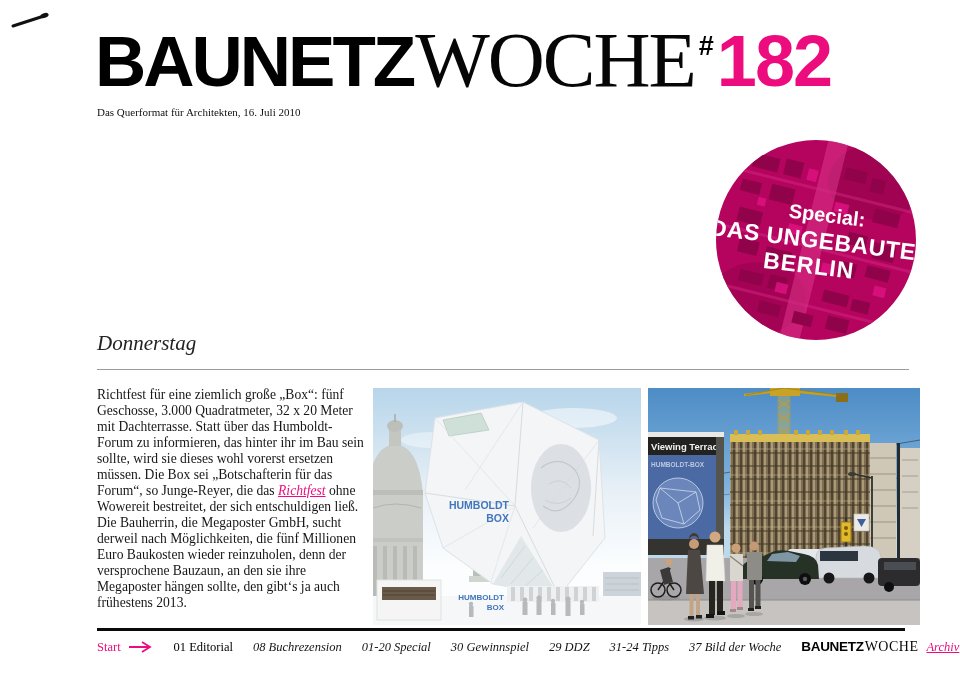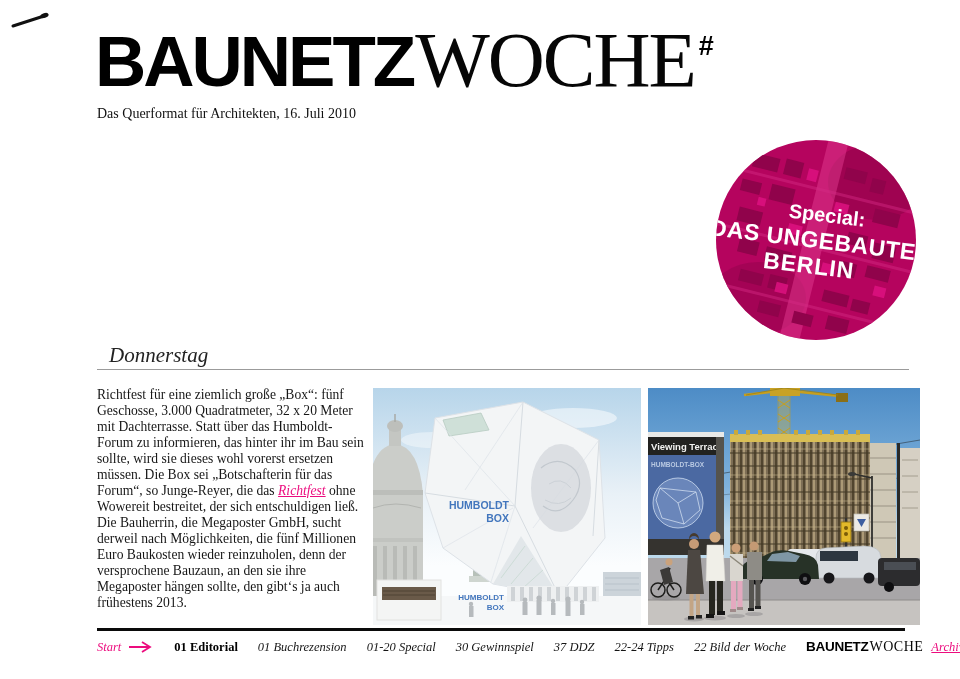--- a/index.html
+++ b/index.html
@@ -10,21 +10,21 @@
   .pen-mark{position:absolute;left:8px;top:6px;}
   .logo-row{position:absolute;left:95px;top:28px;display:flex;align-items:baseline;white-space:nowrap;}
   .logo-black{font-family:"Liberation Sans",sans-serif;font-weight:700;font-size:71px;line-height:0.9;
               letter-spacing:-3px;color:#000;}
   .logo-serif{font-family:"Liberation Serif",serif;font-weight:400;font-size:79px;line-height:0.81;
               letter-spacing:-2px;color:#060606;margin-left:2px;}
   .logo-hash{font-family:"Liberation Sans",sans-serif;font-weight:700;font-size:27px;color:#000;
              position:relative;top:-31px;margin-left:4px;}
   .logo-number{font-family:"Liberation Sans",sans-serif;font-weight:700;font-size:72px;line-height:0.9;
                letter-spacing:-2px;color:var(--accent);margin-left:3px;}
-  .subtitle{position:absolute;left:97px;top:106px;font-size:14px;color:#101010;}
+  .subtitle{position:absolute;left:97px;top:106px;font-size:11px;color:#101010;}
 
   
   .badge{position:absolute;left:716px;top:140px;width:200px;height:200px;cursor:pointer;}
 
   
   .section-heading{position:absolute;left:97px;top:331px;font-style:italic;font-size:21px;color:#222;}
   .rule-gray{position:absolute;left:97px;top:369px;width:812px;height:0;border-top:1.5px solid #9b9b9b;}
 
   
   .article{position:absolute;left:97px;top:387px;width:267px;font-size:13.6px;line-height:16px;
@@ -34,23 +34,23 @@
   
   .fig{position:absolute;top:388px;display:block;}
   .fig-left{left:373px;}
   .fig-right{left:648px;}
 
   
   .rule-black{position:absolute;left:97px;top:628px;width:808px;height:2.5px;background:#0a0a0a;}
   .footer-nav{position:absolute;left:97px;top:639px;width:808px;display:flex;align-items:center;
               gap:20px;font-size:12.5px;white-space:nowrap;}
   .start-group{display:flex;align-items:center;gap:7px;color:var(--accent);}
-  .start-label{font-style:italic;text-decoration:none;color:var(--accent);}
+  .start-label{text-decoration:none;color:var(--accent);}
   .nav-item{text-decoration:none;color:#141414;font-style:italic;}
-  .nav-item.active{font-style:normal;font-weight:700;color:#000;}
+  .nav-item.active{font-style:normal;font-weight:400;color:#000;}
   .footer-right{margin-left:auto;display:flex;align-items:baseline;gap:8px;}
   .f-logo-black{font-family:"Liberation Sans",sans-serif;font-weight:700;font-size:13.5px;color:#000;letter-spacing:-0.3px;}
   .f-logo-serif{font-family:"Liberation Serif",serif;font-size:14px;color:#060606;margin-left:-7px;letter-spacing:0.5px;}
   .archiv-link{font-style:italic;font-size:12.5px;color:var(--accent);text-decoration:underline;}
 
   svg text{font-family:"Liberation Sans",sans-serif;}
 </style>
 </head>
 <body>
 
@@ -59,20 +59,21 @@
   <svg class="pen-mark" width="50" height="28" viewBox="0 0 50 28">
     <path d="M5,20 L36,10" stroke="#111" stroke-width="3" stroke-linecap="round" fill="none"></path>
     <ellipse cx="36.5" cy="9.5" rx="4.2" ry="2.4" fill="#111" transform="rotate(-16 36.5 9.5)"></ellipse>
   </svg>
 
   <header>
     <div class="logo-row">
       <span class="logo-black">BAUNETZ</span>
       <span class="logo-serif">WOCHE</span>
       <span class="logo-hash">#</span>
+      <span class="logo-number">182</span>
     </div>
     <div class="subtitle">Das Querformat für Architekten, 16. Juli 2010</div>
   </header>
 
   <svg class="badge" viewBox="0 0 200 200">
     <defs>
       <clipPath id="bclip">
           <circle cx="100" cy="100" r="100"></circle>
         </clipPath>
     </defs>
@@ -117,21 +118,21 @@
         </g>
       </g>
       <g transform="rotate(7 100 100)" fill="#ffffff" text-anchor="middle" font-weight="bold">
         <text x="108" y="81" font-size="20">Special:</text>
         <text x="97" y="108" font-size="23" style="letter-spacing:0.5px">DAS UNGEBAUTE</text>
         <text x="96" y="134" font-size="23" style="letter-spacing:1px">BERLIN</text>
       </g>
     </g>
   </svg>
 
-  <h2 class="section-heading" style="margin:12px;font-weight:400;">Donnerstag</h2>
+  <h2 class="section-heading" style="margin:0;font-weight:400;">Donnerstag</h2>
   <div class="rule-gray"></div>
 
   <p class="article" style="margin:0;"><span>Richtfest für eine ziemlich große „Box“: fünf Geschosse, 3.000 Quadratmeter, 32 x 20 Meter mit Dachterrasse. Statt über das Humboldt-Forum zu informieren, das hinter ihr im Bau sein sollte, wird sie dieses wohl vorerst ersetzen müssen. Die Box sei „Botschafterin für das Forum“, so Junge-Reyer, die das </span><a href="#">Richtfest</a><span> ohne Wowereit bestreitet, der sich entschuldigen ließ. Die Bauherrin, die Megaposter GmbH, sucht derweil nach Möglichkeiten, die fünf Millionen Euro Baukosten wieder reinzuholen, denn der versprochene Bauzaun, an den sie ihre Megaposter hängen sollte, den gibt‘s ja auch frühestens 2013.</span></p>
 
   <svg class="fig fig-left" width="268" height="237" viewBox="0 0 268 237">
     <defs>
       <linearGradient id="sky1" x1="0" y1="0" x2="0" y2="1">
         <stop offset="0" stop-color="#b7d5ea"></stop>
         <stop offset="0.45" stop-color="#e9f1f7"></stop>
         <stop offset="0.75" stop-color="#fbfdfe"></stop>
@@ -360,26 +361,26 @@
 
   <div class="rule-black"></div>
   <nav class="footer-nav">
     <span class="start-group">
       <a href="#" class="start-label">Start</a>
       <svg width="26" height="12" viewBox="0 0 26 12">
         <path d="M1,6 L21,6 M14,1 L22,6 L14,11" stroke="#ec0c7e" stroke-width="1.8" fill="none"></path>
       </svg>
     </span>
     <a href="#" class="nav-item active">01 Editorial</a>
-    <a href="#" class="nav-item">01 Buchrezension</a>
+    <a href="#" class="nav-item">08 Buchrezension</a>
     <a href="#" class="nav-item">01-20 Special</a>
     <a href="#" class="nav-item">30 Gewinnspiel</a>
-    <a href="#" class="nav-item">37 DDZ</a>
-    <a href="#" class="nav-item">22-24 Tipps</a>
-    <a href="#" class="nav-item">22 Bild der Woche</a>
+    <a href="#" class="nav-item">29 DDZ</a>
+    <a href="#" class="nav-item">31-24 Tipps</a>
+    <a href="#" class="nav-item">37 Bild der Woche</a>
     <span class="footer-right">
       <span class="f-logo-black">BAUNETZ</span>
       <span class="f-logo-serif">WOCHE</span>
       <a href="#" class="archiv-link">Archiv</a>
     </span>
   </nav>
 
 </div>
 
 </body></html>

